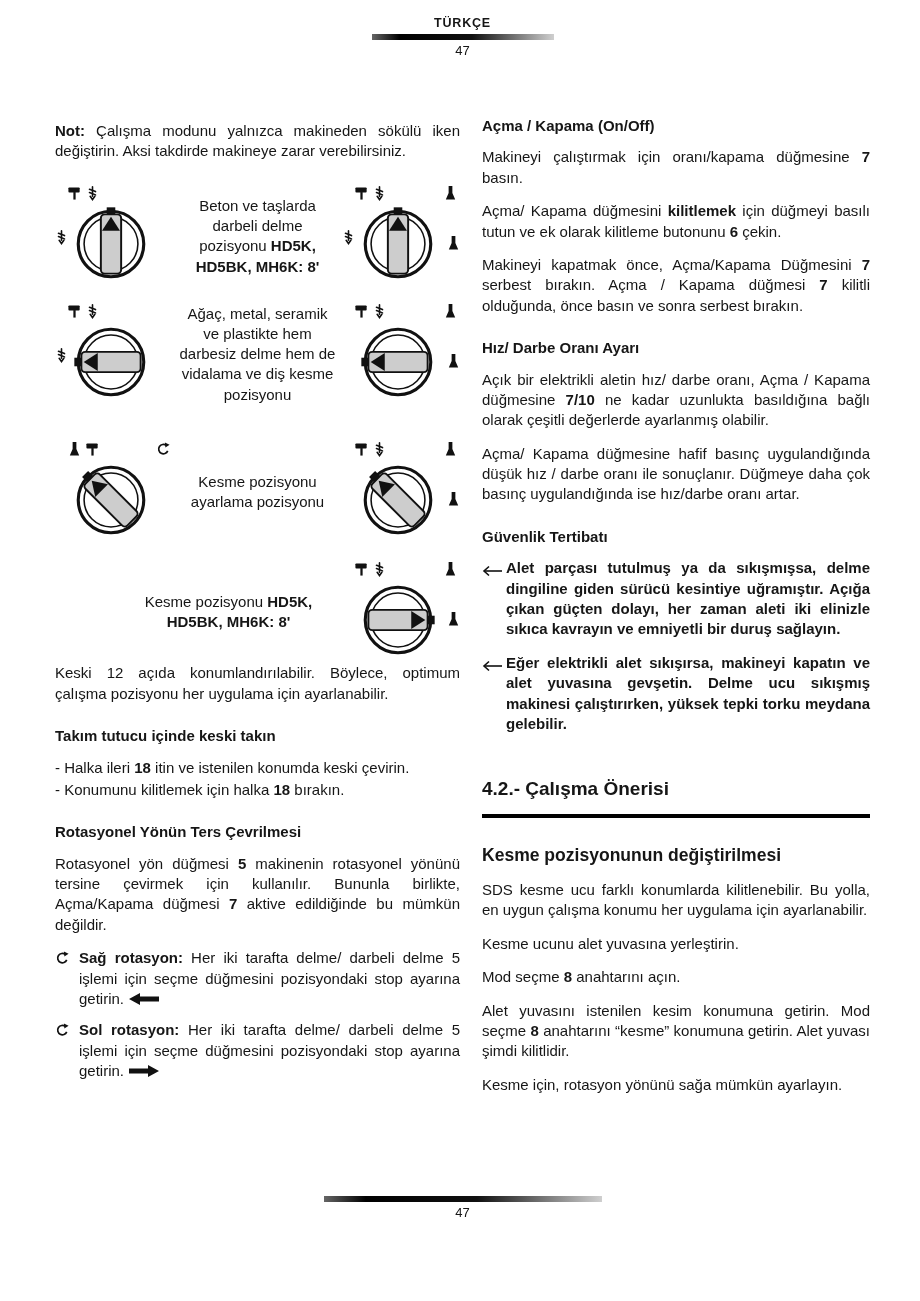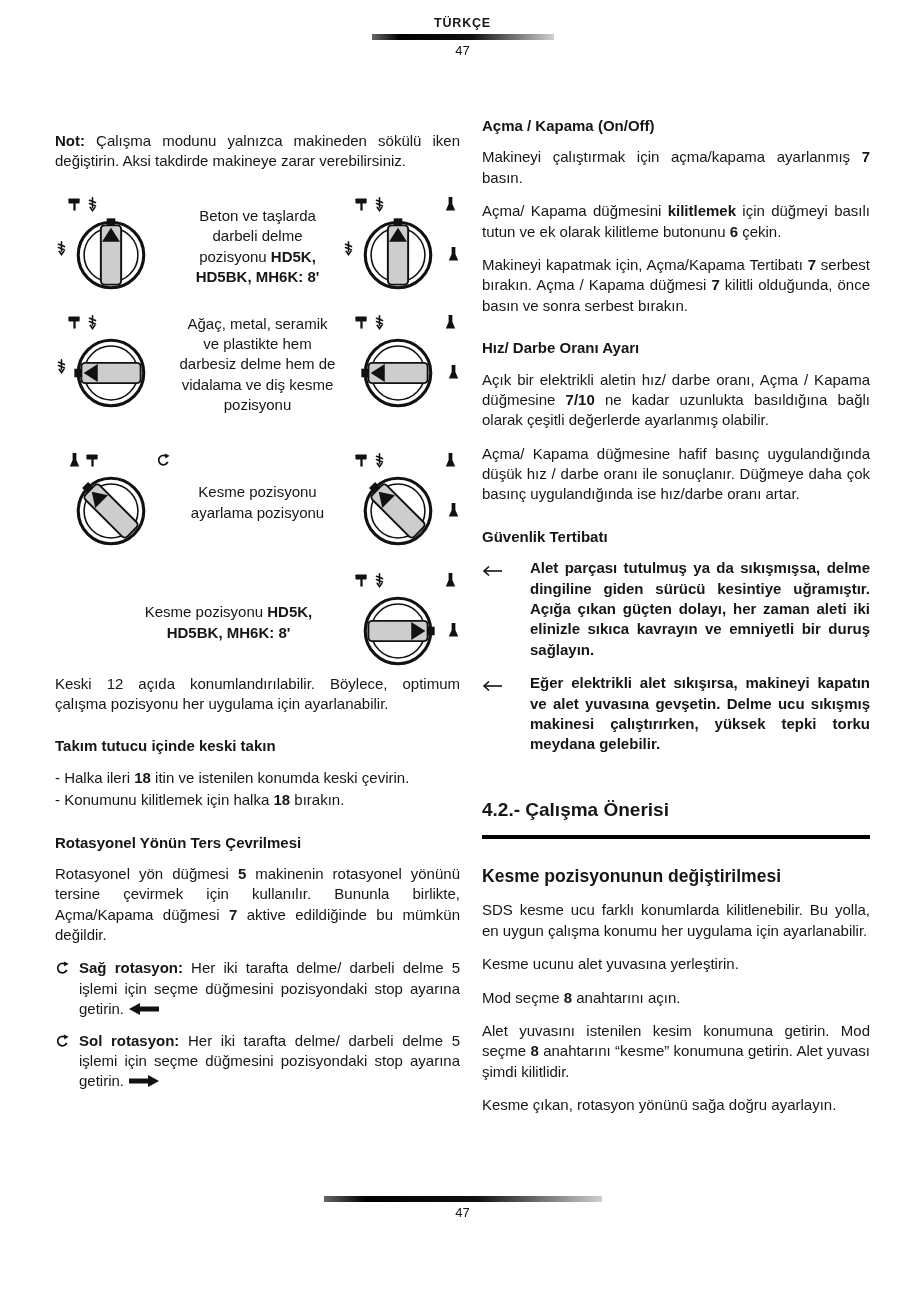--- a/index.html
+++ b/index.html
@@ -50,21 +50,21 @@
   .ic { position:absolute; display:flex; gap:3px; }
   .ic.tl { top:0; left:12px; }
   .ic.tr { top:0; right:2px; }
   .ic.lm { left:-1px; top:44px; }
   .ic.rm { right:-1px; top:50px; }
 
   
   .rbullet { display:flex; gap:7px; margin-top:11px; }
   .rbullet .rico { flex:none; width:17px; padding-top:2px; }
   .rbullet .btxt { flex:1; }
-  .sbullet { display:flex; gap:24px; margin-bottom:13px; font-weight:bold; }
+  .sbullet { display:flex; gap:0; margin-bottom:13px; font-weight:bold; }
   .sbullet .sico { flex:none; width:24px; padding-top:4px; }
   .sbullet .btxt { flex:1; }
 
   
   .section-h { font-size:19px; font-weight:bold; margin-top:42px; text-align:left; }
   .section-rule { height:4px; background:#000; margin:12px 0 26px; }
   .sub-h { font-weight:bold; margin:0 0 12px; text-align:left; }
   .defs-hidden { position:absolute; width:0; height:0; overflow:hidden; }
 </style>
 </head>
@@ -352,23 +352,23 @@
             </svg>
         </div>
       </div>
 
     </div>
 
     <div class="col right">
 
 
       <h3 class="h">Açma / Kapama (On/Off)</h3>
-      <p class="para"><span>Makineyi çalıştırmak için açma/kapama ayarlanmış </span><b>7</b><span> basın.</span></p>
+      <p class="para"><span>Makineyi çalıştırmak için oranı/kapama düğmesine </span><b>7</b><span> basın.</span></p>
       <p class="para"><span>Açma/ Kapama düğmesini </span><b>kilitlemek</b><span> için düğmeyi basılı tutun ve ek olarak kilitleme butonunu </span><b>6</b><span> çekin.</span></p>
-      <p class="para"><span>Makineyi kapatmak için, Açma/Kapama Tertibatı </span><b>7</b><span> serbest bırakın. Açma / Kapama düğmesi </span><b>7</b><span> kilitli olduğunda, önce basın ve sonra serbest bırakın.</span></p>
+      <p class="para"><span>Makineyi kapatmak önce, Açma/Kapama Düğmesini </span><b>7</b><span> serbest bırakın. Açma / Kapama düğmesi </span><b>7</b><span> kilitli olduğunda, önce basın ve sonra serbest bırakın.</span></p>
 
       <h3 class="h">Hız/ Darbe Oranı Ayarı</h3>
       <p class="para"><span>Açık bir elektrikli aletin hız/ darbe oranı, Açma / Kapama düğmesine </span><b>7/10</b><span> ne kadar uzunlukta basıldığına bağlı olarak çeşitli değerlerde ayarlanmış olabilir.</span></p>
       <p class="para"><span>Açma/ Kapama düğmesine hafif basınç uygulandığında düşük hız / darbe oranı ile sonuçlanır.  Düğmeye daha çok basınç uygulandığında ise hız/darbe oranı artar.</span></p>
 
       <h3 class="h">Güvenlik Tertibatı</h3>
 
       <div class="sbullet">
         <span class="sico">
           <svg class="thin" viewBox="0 0 22 12">
@@ -388,21 +388,21 @@
       </div>
 
       <h2 class="section-h">4.2.- Çalışma Önerisi</h2>
       <div class="section-rule"></div>
 
       <h3 class="sub-h">Kesme pozisyonunun değiştirilmesi</h3>
       <p class="para"><span>SDS kesme ucu farklı konumlarda kilitlenebilir.  Bu yolla, en uygun çalışma konumu her uygulama için ayarlanabilir.</span></p>
       <p class="para"><span>Kesme ucunu alet yuvasına yerleştirin.</span></p>
       <p class="para"><span>Mod seçme </span><b>8</b><span> anahtarını açın.</span></p>
       <p class="para"><span>Alet yuvasını istenilen kesim konumuna getirin. Mod seçme </span><b>8</b><span> anahtarını “kesme” konumuna getirin. Alet yuvası şimdi kilitlidir.</span></p>
-      <p class="para"><span>Kesme çıkan, rotasyon yönünü sağa doğru ayarlayın.</span></p>
+      <p class="para"><span>Kesme için, rotasyon yönünü sağa mümkün ayarlayın.</span></p>
 
     </div>
   </div>
 
   <footer class="ftr">
     <div class="grad-bar bottom"></div>
     <div class="pageno">47</div>
   </footer>
 
 </div>

